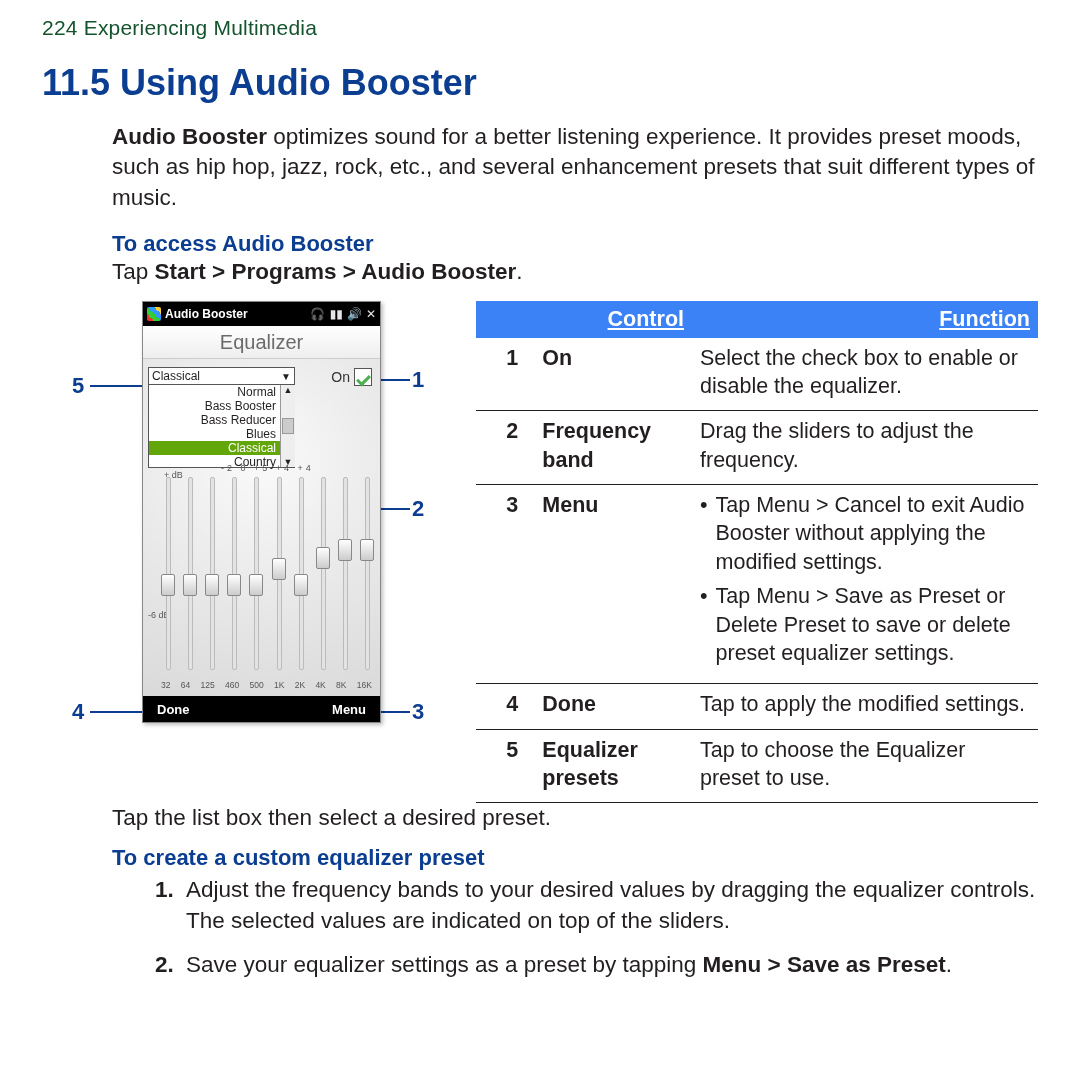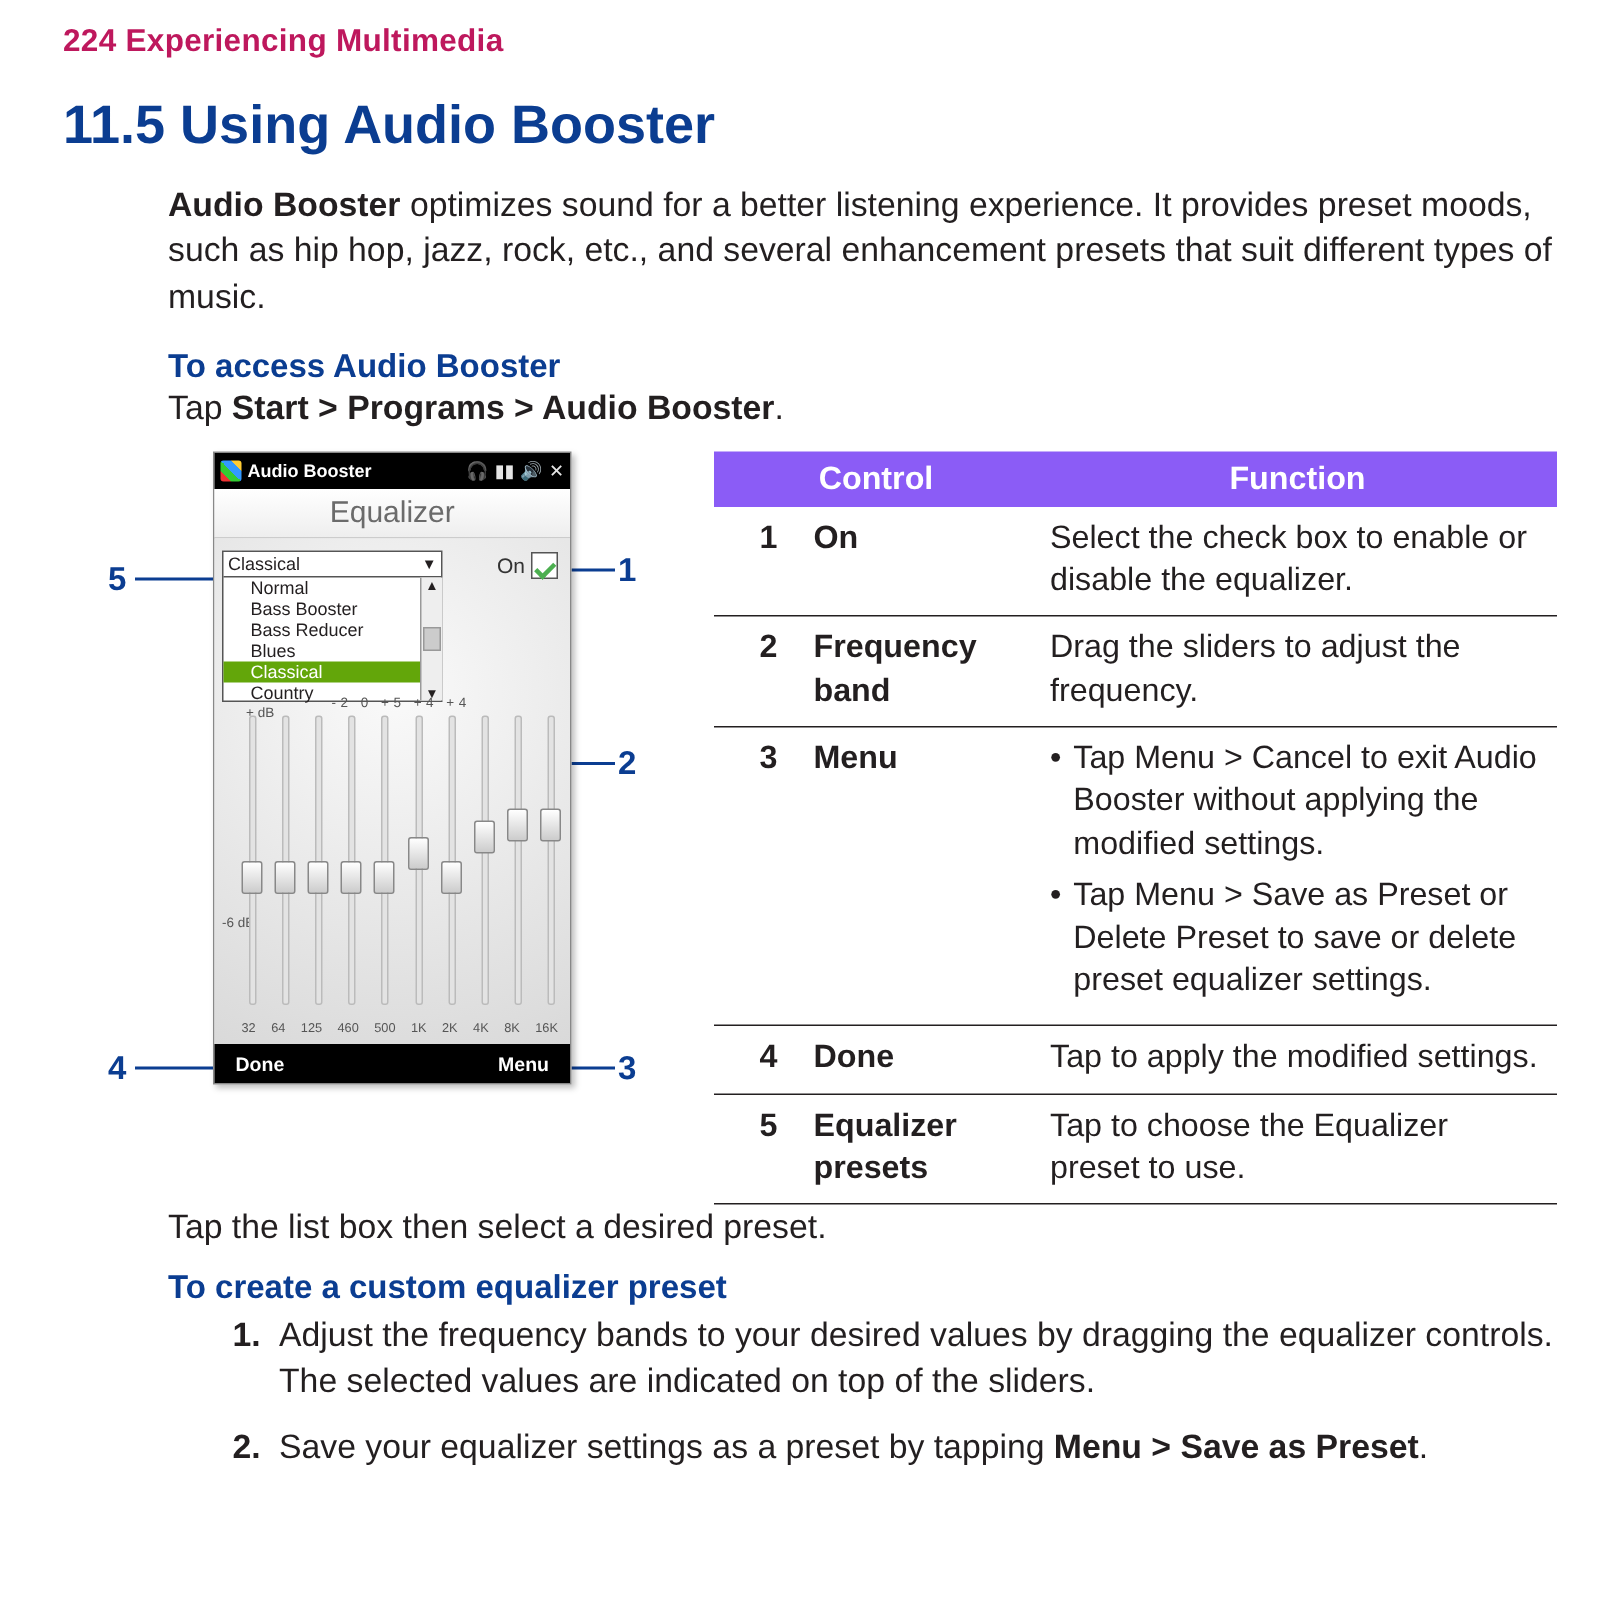--- a/index.html
+++ b/index.html
@@ -11,24 +11,23 @@
     font-family: "Segoe UI", "Myriad Pro", Arial, sans-serif;
     color: #231f20;
   }
   .page {
     box-sizing: border-box;
     padding: 16px 42px 10px 42px;
     width: 1080px;
   }
   .running-head {
     font-size: 21px;
-    color: #be185d;
+    color: #14532d;
     margin-bottom: 22px;
     letter-spacing: 0.2px;
-    font-weight: bold;
   }
   .section-title {
     font-size: 36px;
     font-weight: 700;
     color: #0b3d91;
     margin: 0 0 18px 0;
   }
   .intro {
     font-size: 22.5px;
     line-height: 1.35;
@@ -126,21 +125,21 @@
     padding: 1px 3px;
     border-bottom: 1px solid #555;
     display: flex;
     justify-content: space-between;
     align-items: center;
   }
   .dd-arrow { font-size: 10px; }
   .preset-list {
     max-height: 82px;
   }
-  .preset-item { padding: 0 18px; }
+  .preset-item { padding: 0 18px; text-align: right; }
   .preset-item.sel { background: #63a60a; color: #fff; }
   .preset-scroll {
     position: absolute;
     right: -1px;
     top: 17px;
     bottom: 0;
     width: 14px;
     border-left: 1px solid #999;
     background: #eee;
     display: flex;
@@ -244,25 +243,26 @@
   }
 
   
   .ctrl-table {
     border-collapse: collapse;
     width: 572px;
     font-size: 21.5px;
     line-height: 1.32;
   }
   .ctrl-table th {
-    background: #8b5cf6;
+    background: #3b82f6;
     color: #fff;
-    text-align: center;
+    text-align: right;
     font-weight: 700;
     padding: 4px 8px;
+    text-decoration: underline;
   }
   .ctrl-table th.control-col { width: 200px; }
   .ctrl-table td {
     padding: 6px 8px 10px 8px;
     vertical-align: top;
     border-bottom: 1.5px solid #231f20;
   }
   .ctrl-table td.num { width: 30px; text-align: right; font-weight: 700; padding-right: 16px;}
   .ctrl-table td.name { font-weight: 700; width: 130px;}
   .ctrl-table .bullet { display: flex; gap: 8px; margin-bottom: 6px;}

